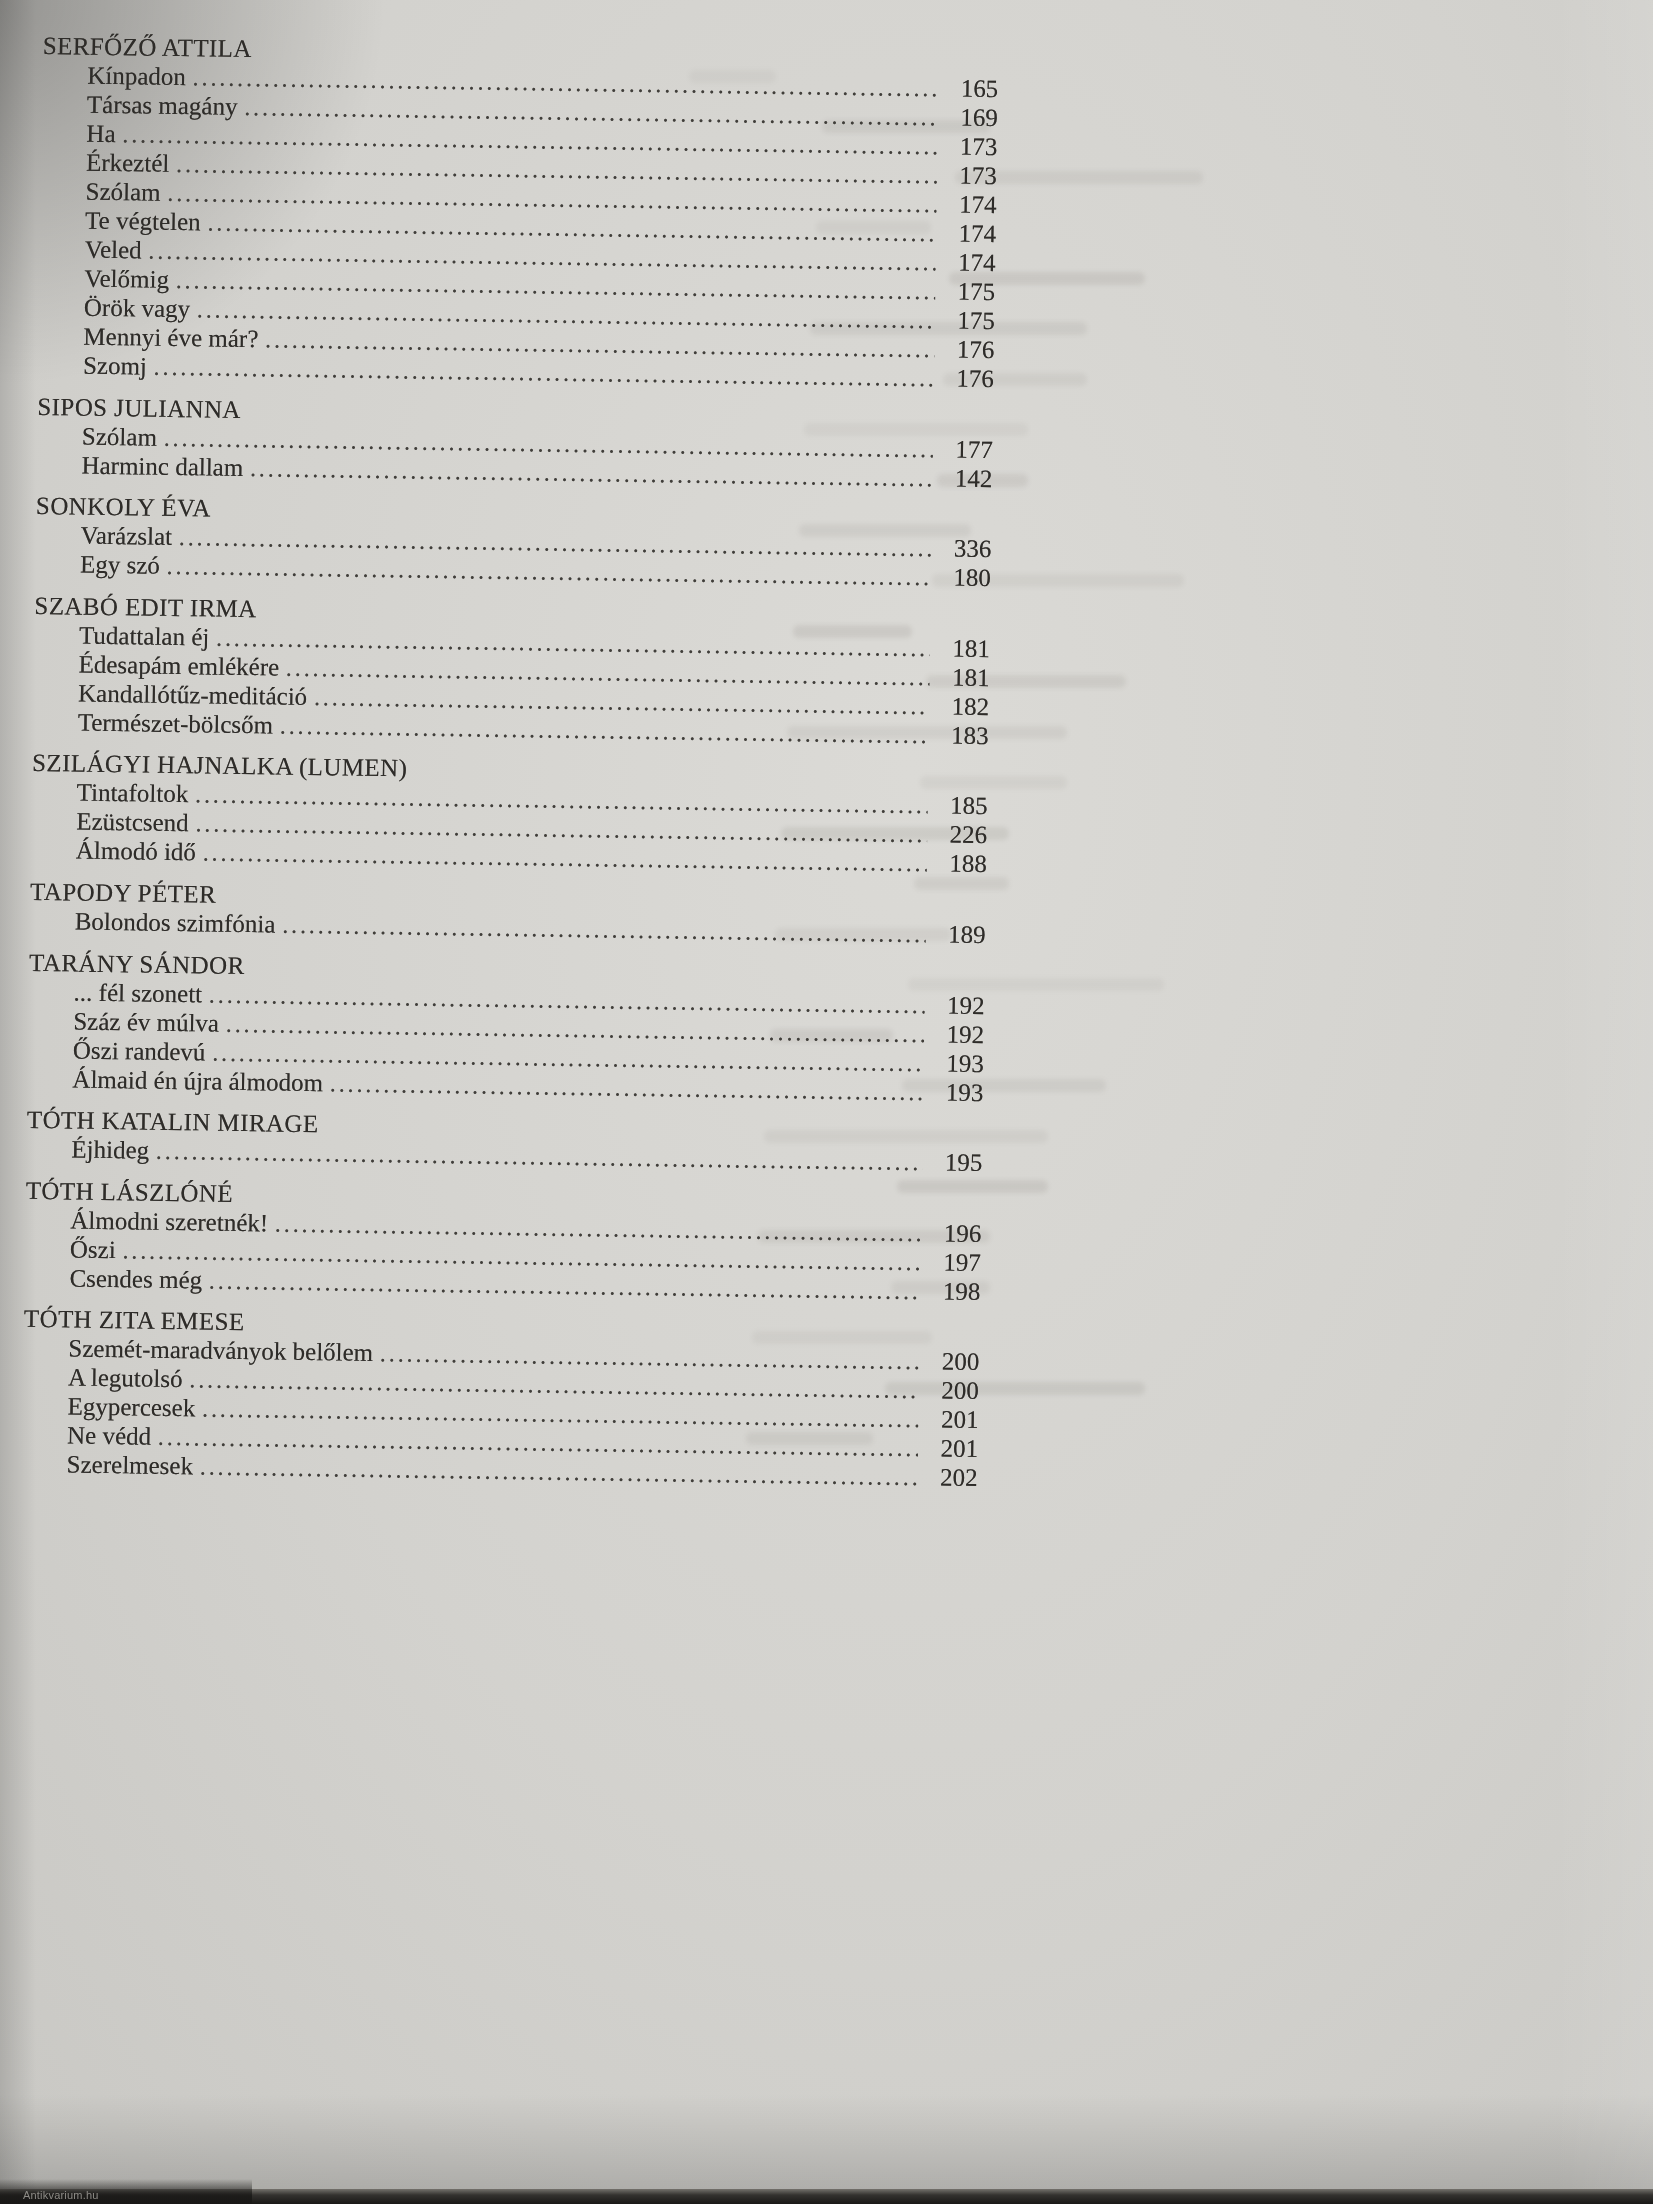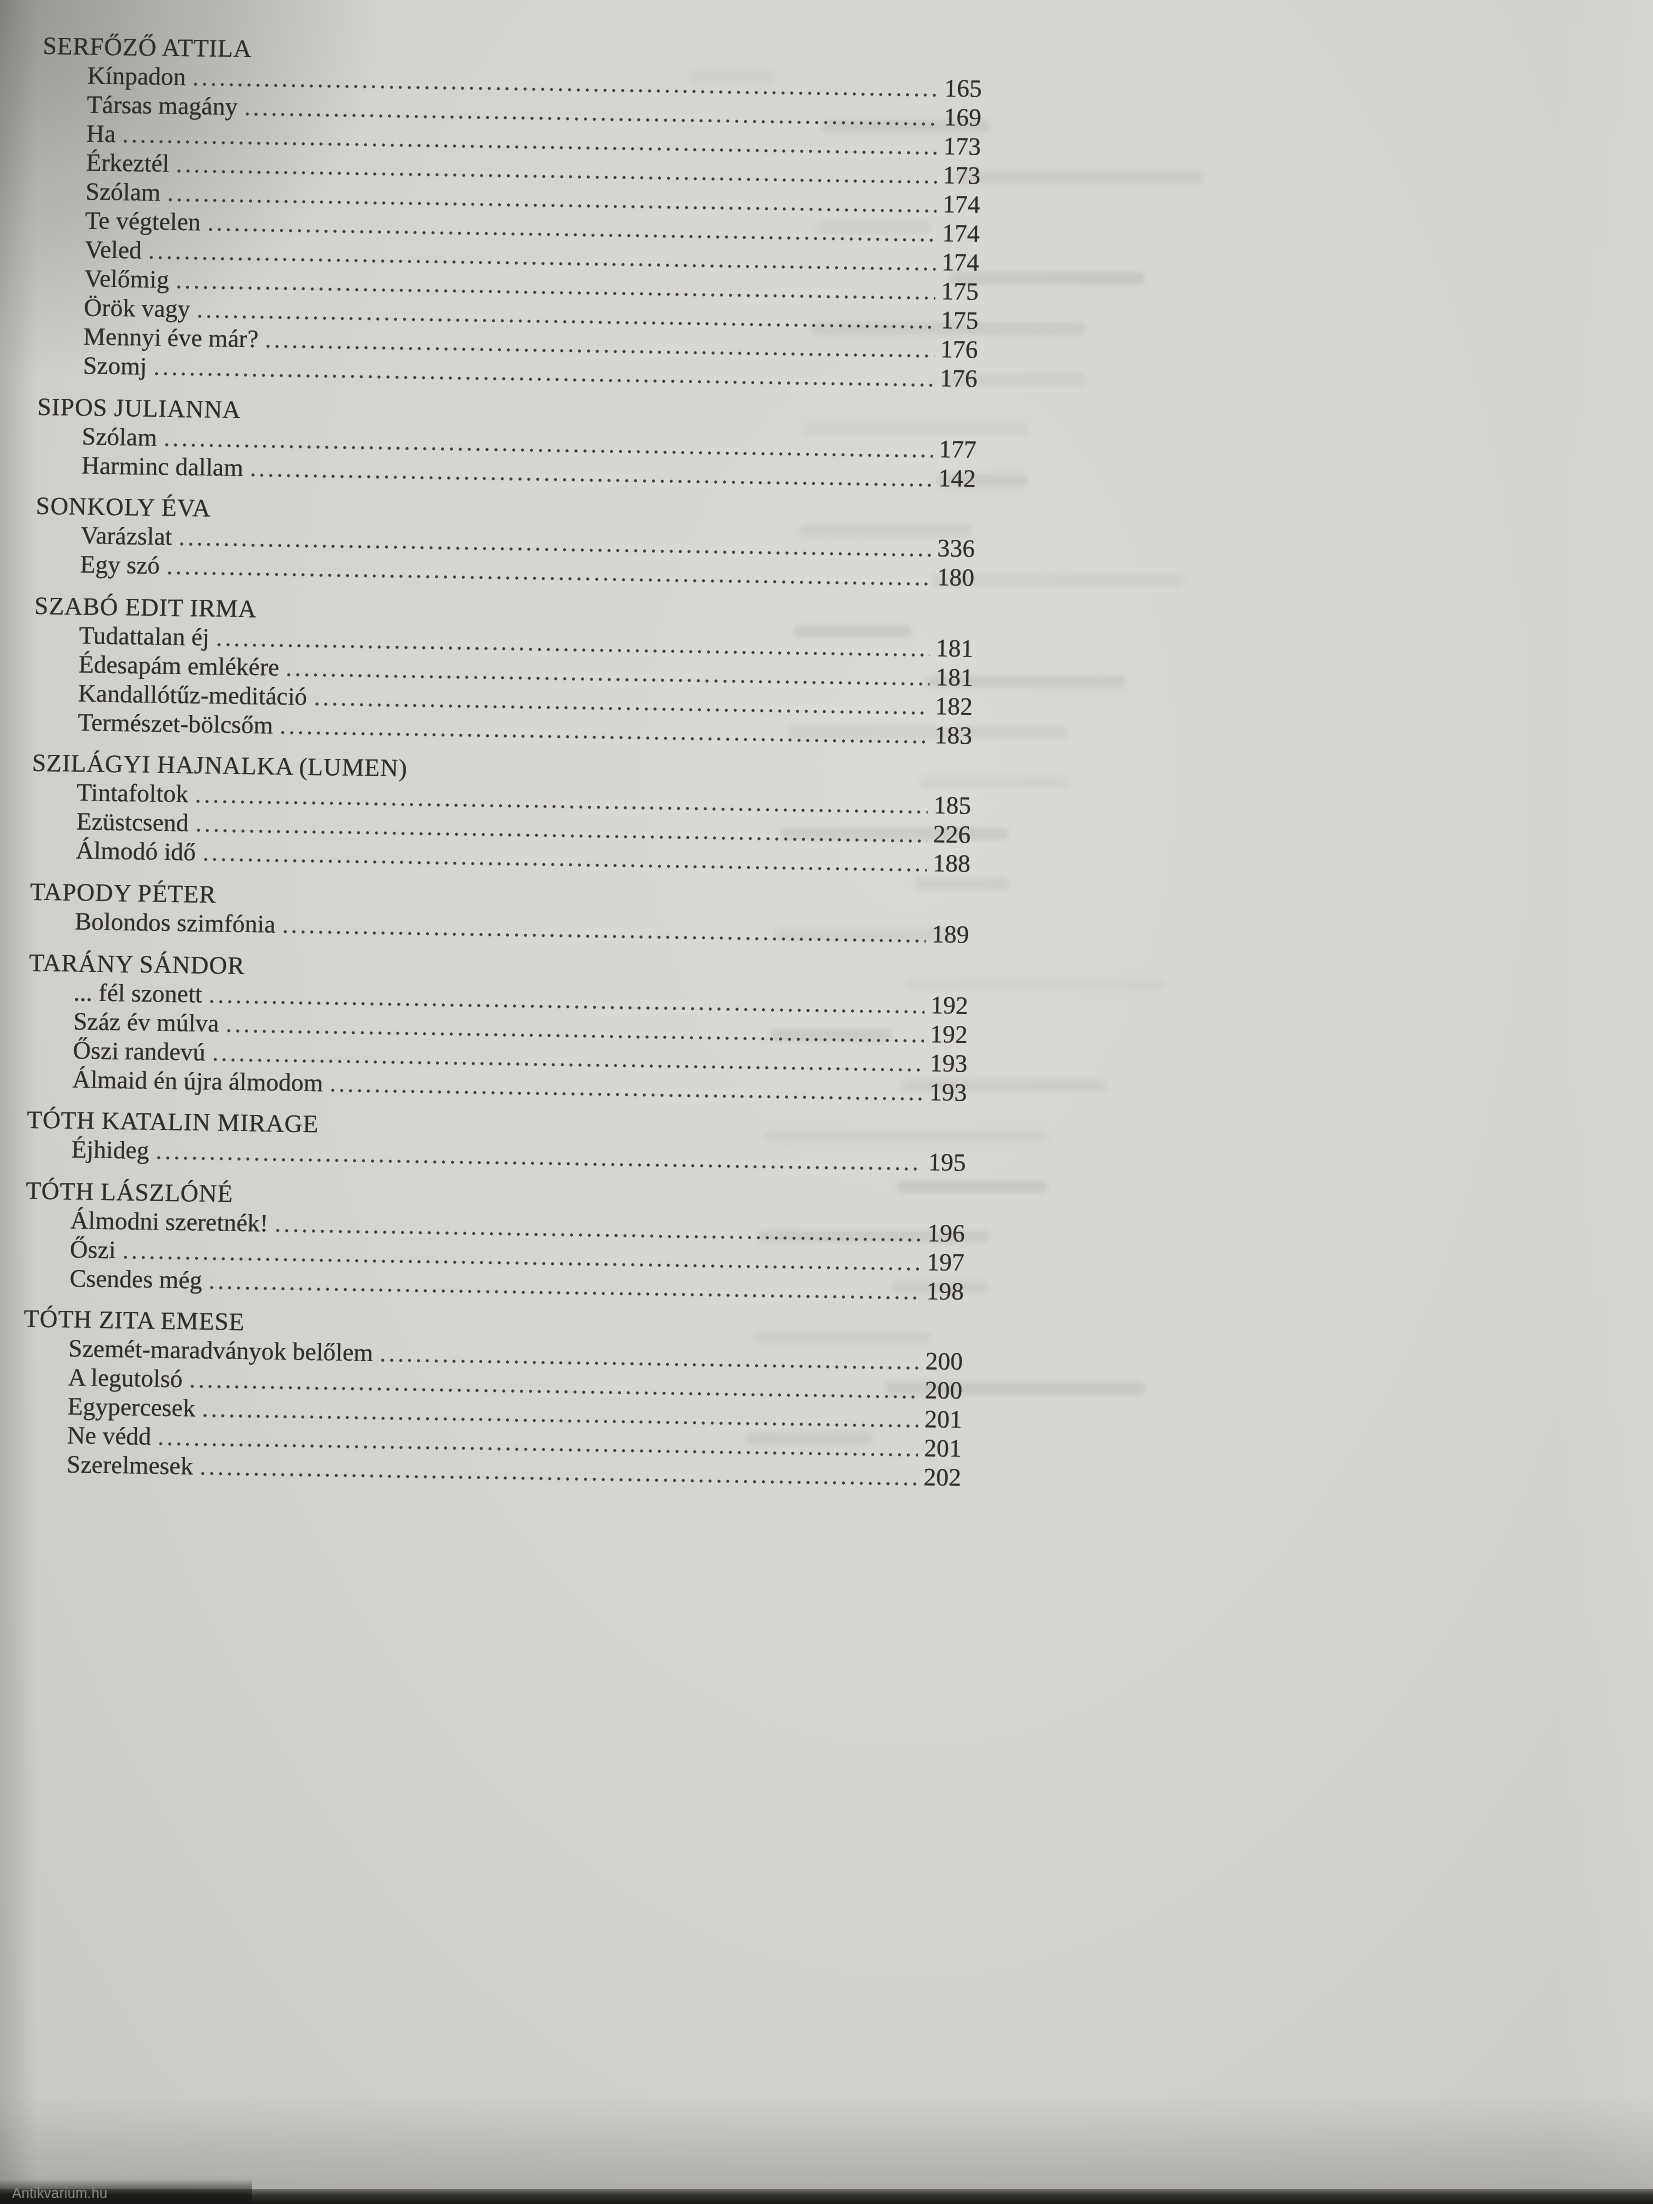--- a/index.html
+++ b/index.html
@@ -79,20 +79,21 @@
     color: #403e3a;
   }
   .entry .leader::after {
     content: "..................................................................................................................................................................................................................";
     letter-spacing: 2.9px;
     font-size: 24px;
   }
   .entry .pagenum {
     flex: 0 0 auto;
     min-width: 54px;
+    text-align: right;
     white-space: nowrap;
   }
 
   
   .bottom-band {
     position: absolute;
     left: 0;
     bottom: 0;
     width: 100%;
     height: 14.6px;
@@ -103,25 +104,25 @@
     position: absolute;
     left: 0;
     bottom: 0;
     width: 252px;
     height: 25px;
     background: linear-gradient(180deg, rgba(25,24,22,0) 0%, rgba(25,24,22,0.85) 70%);
   }
 
   .watermark {
     position: absolute;
-    left: 12px;
+    left: 23px;
     bottom: 2.9px;
     z-index: 5;
     font-family: "Liberation Sans", "DejaVu Sans", sans-serif;
-    font-size: 14px;
+    font-size: 11px;
     color: #8d8b86;
     letter-spacing: 0.2px;
   }
 </style>
 </head>
 <body>
 
 <div class="scan">
   <div class="bleed" id="bleed">
       <div class="ghost-bar" style="top: 70px; left: 689px; width: 87px; opacity: 0.35;"></div>

